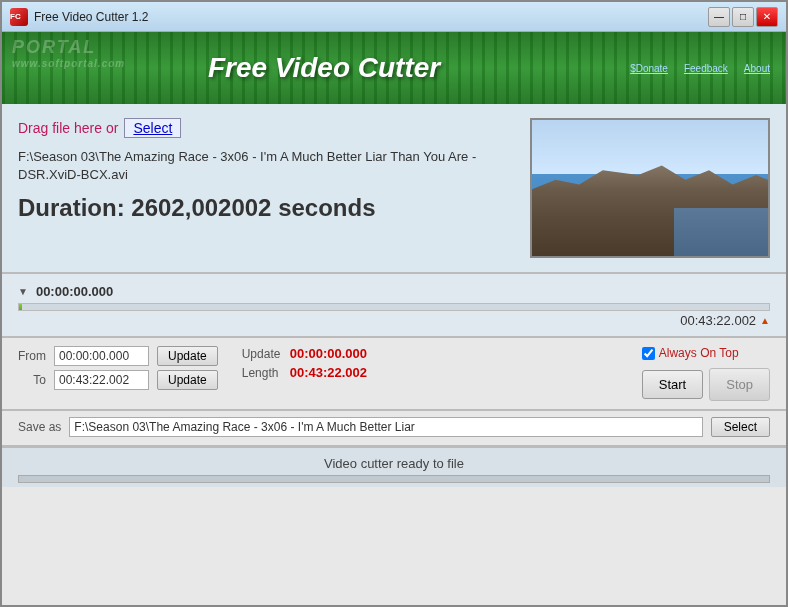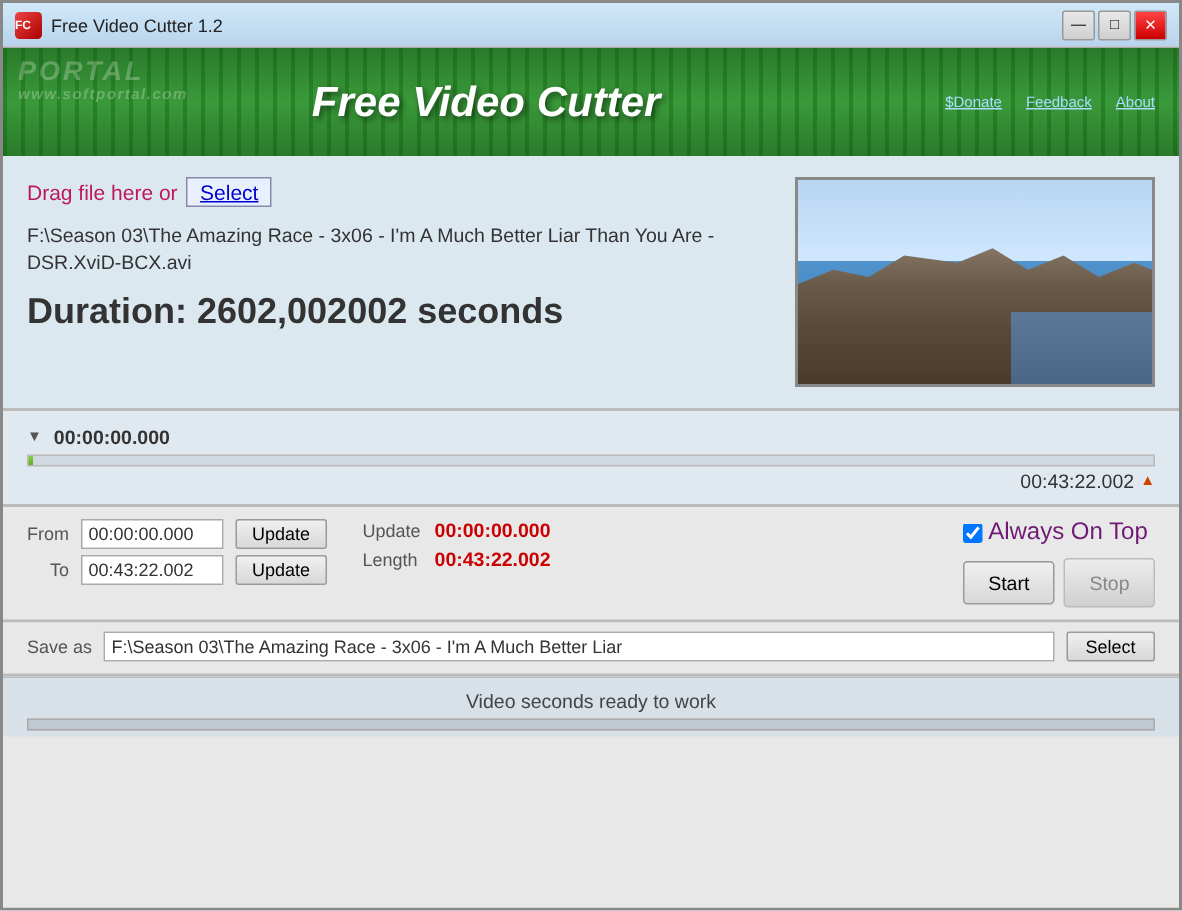--- a/index.html
+++ b/index.html
@@ -337,22 +337,22 @@
       font-size: 13px;
       font-weight: bold;
       color: #cc0000;
     }
     .aot-checkbox {
       width: 13px;
       height: 13px;
       cursor: pointer;
     }
     .aot-label {
-      font-size: 16px;
-      color: #701a75;
+      font-size: 12px;
+      color: #b91c1c;
     }
 
     .start-stop-block {
       display: flex;
       gap: 6px;
       margin-left: auto;
       align-items: center;
       padding-top: 2px;
     }
 
@@ -545,20 +545,20 @@
 
     <div class="saveas-section">
       <div class="saveas-row">
         <span class="saveas-label">Save as</span>
         <input class="saveas-input" type="text" value="F:\Season 03\The Amazing Race - 3x06 - I'm A Much Better Liar" style="">
         <button class="saveas-select-btn">Select</button>
       </div>
     </div>
 
     <div class="status-bar">
-      <div class="status-text">Video seconds ready to work</div>
+      <div class="status-text">Video cutter ready to file</div>
       <div class="progress-bar">
         <div class="progress-fill"></div>
       </div>
     </div>
 
   </div>
 </div>
 
 </body></html>

